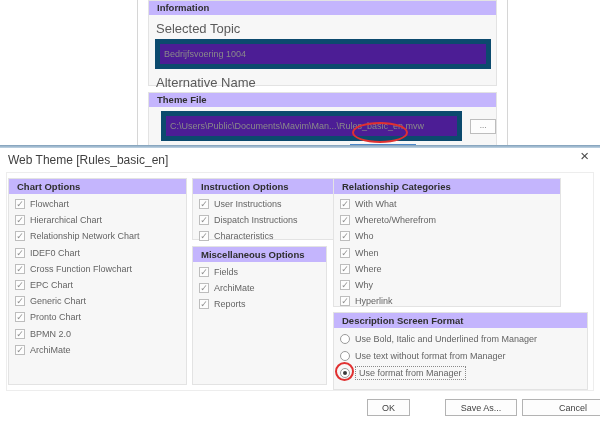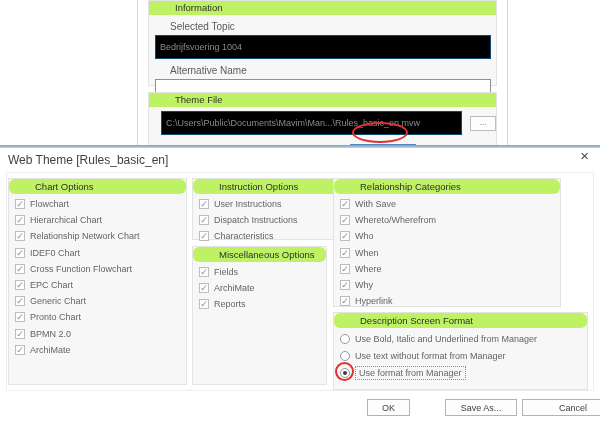--- a/index.html
+++ b/index.html
@@ -6,30 +6,30 @@
   *{box-sizing:border-box;font-family:"Liberation Sans",sans-serif;}
   .screen{position:relative;width:600px;height:421px;background:#fff;overflow:hidden;}
 
   
   .top-window{position:absolute;left:0;top:0;width:600px;height:145px;background:#fff;}
   .v-divider{position:absolute;top:0;width:1px;height:145px;background:#d6d6d6;}
   .v-divider.left{left:137px;}
   .v-divider.right{left:507px;}
 
   .group-panel{position:absolute;background:#f7f7f7;border:1px solid #e3e3e3;}
-  .panel-header{height:14px;background:#bef264;font-size:9.5px;font-weight:normal;
-    color:#2f2f2f;line-height:14px;padding-left:26px;}
-  .dlg .panel-header{height:15px;line-height:15px;border-radius:6px;}
+  .panel-header{height:14px;background:#c4b5fd;font-size:9.5px;font-weight:bold;
+    color:#2f2f2f;line-height:14px;padding-left:8px;}
+  .dlg .panel-header{height:15px;line-height:15px;}
 
   .panel-info{left:148px;top:0;width:349px;height:86px;}
   .panel-theme{left:148px;top:92px;width:349px;height:62px;}
 
-  .fld-label{font-size:10px;color:#5a5a5a;margin:6px 0 3px 21px;}
-  .fld{display:block;margin:0 0 0 6px;width:336px;height:24px;border:1px solid #0c4a6e;
-    background:#000000;color:#8a8a8a;font-size:9px;padding:0 4px;outline:none;}
+  .fld-label{font-size:13px;color:#5a5a5a;margin:6px 0 3px 7px;}
+  .fld{display:block;margin:0 0 0 6px;width:336px;height:30px;border:5px solid #0c4a6e;
+    background:#4c1d95;color:#8a8a8a;font-size:9px;padding:0 4px;outline:none;}
   .fld.editable{background:#fff;border:1px solid #8f8f8f;height:15px;color:#444;}
 
   .theme-row{display:flex;align-items:center;margin:4px 0 0 6px;}
   .fld.path{width:302px;}
   .browse-btn{margin-left:8px;width:26px;height:15px;border:1px solid #bdbdbd;background:#fdfdfd;
     font-size:8px;color:#555;line-height:12px;text-align:center;padding:0;}
   .tw-btn{position:absolute;height:16px;border:1px solid #b3b3b3;background:#fdfdfd;
     font-size:9px;color:#3f3f3f;padding:0;margin-top:16px;}
   .tw-btn.new{left:138px;top:36px;width:56px;}
   .tw-btn.edit{left:201px;top:35px;width:66px;height:18px;border:2px solid #4d87c8;}
@@ -187,21 +187,21 @@
             <span class="opt-label">Reports</span>
           </div>
         </div>
     </div>
 
     <div class="group-panel p-rel">
       <div class="panel-header">Relationship Categories</div>
       <div class="items">
           <div class="opt-row">
             <span class="cb checked">✓</span>
-            <span class="opt-label">With Save</span>
+            <span class="opt-label">With What</span>
           </div>
           <div class="opt-row">
             <span class="cb checked">✓</span>
             <span class="opt-label">Whereto/Wherefrom</span>
           </div>
           <div class="opt-row">
             <span class="cb checked">✓</span>
             <span class="opt-label">Who</span>
           </div>
           <div class="opt-row">

